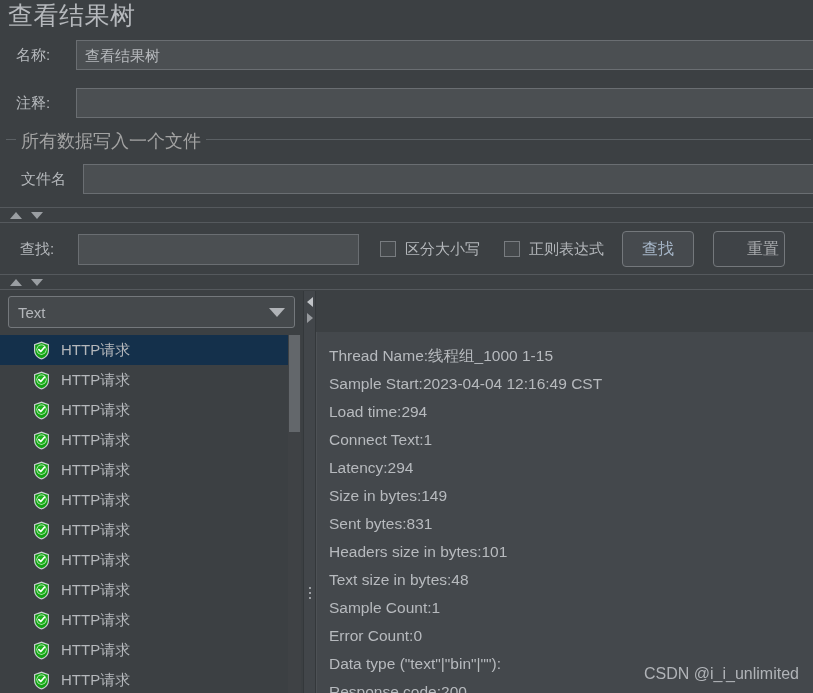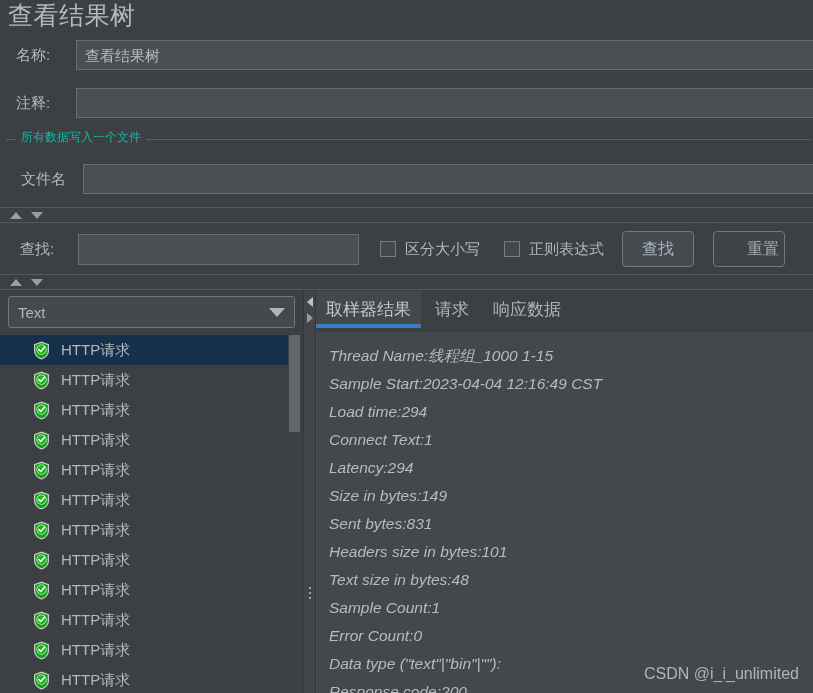--- a/index.html
+++ b/index.html
@@ -77,22 +77,22 @@
     height: 68px;
     border-top: 1px solid #5b6064;
     box-sizing: border-box;
   }
   .groupbox-title {
     position: absolute;
     left: 10px;
     top: -11px;
     background: #3c4043;
     padding: 0 5px;
-    font-size: 12px;
-    color: #14b8a6;
+    font-size: 18px;
+    color: #a3a3a3;
     white-space: nowrap;
     font-family: Liberation Serif, serif;
   }
   #file-row { top: 164px; }
   #file-row .field-label { width: 62px; margin-left: 13px; }
   #file-row .text-input { width: 731px; }
 
   
   .arrow-strip {
     position: absolute;
@@ -344,21 +344,20 @@
     border-left: 1px solid #4d5155;
     box-sizing: border-box;
     padding: 10px 0 0 12px;
     overflow: hidden;
   }
   .resp-line {
     font-size: 15.5px;
     line-height: 28px;
     color: #b7babe;
     white-space: nowrap;
-    font-style: italic;
   }
   .watermark {
     position: absolute;
     right: 14px;
     bottom: 10px;
     font-size: 16px;
     color: #b9bcc0;
     opacity: .93;
     white-space: nowrap;
   }
@@ -554,27 +553,20 @@
       <span class="split-arrow-l"></span>
       <span class="split-arrow-r"></span>
       <span class="split-dots">
         <i></i>
           <i></i>
           <i></i>
       </span>
     </div>
 
     <div class="right-pane">
-      <div class="tabs" id="tabs">
-          <div class="tab active">取样器结果</div>
-          <span class="tab-sep"></span>
-          <div class="tab">请求</div>
-          <span class="tab-sep"></span>
-          <div class="tab">响应数据</div>
-        </div>
       <div class="response-body">
         <div id="resp-lines">
             <div class="resp-line">Thread Name:线程组_1000 1-15</div>
             <div class="resp-line">Sample Start:2023-04-04 12:16:49 CST</div>
             <div class="resp-line">Load time:294</div>
             <div class="resp-line">Connect Text:1</div>
             <div class="resp-line">Latency:294</div>
             <div class="resp-line">Size in bytes:149</div>
             <div class="resp-line">Sent bytes:831</div>
             <div class="resp-line">Headers size in bytes:101</div>

